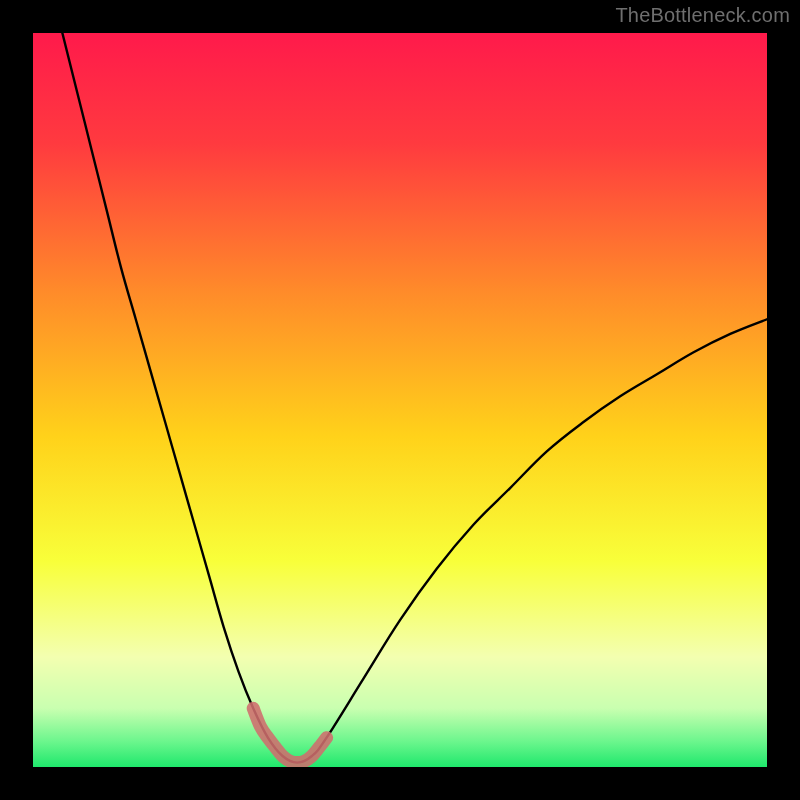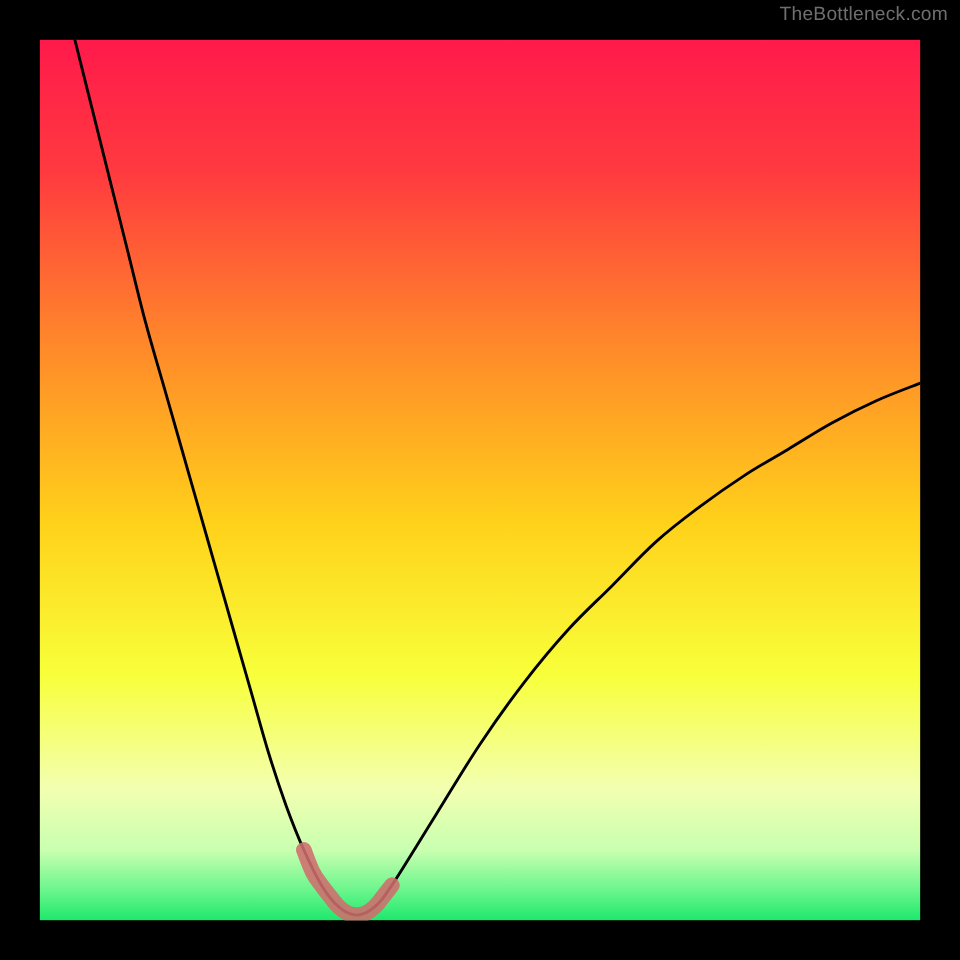--- a/index.html
+++ b/index.html
@@ -17,21 +17,21 @@
     top: 0;
     width: 800px;
     height: 800px;
     background: #000;
   }
   .watermark {
     position: absolute;
     top: 4px;
     right: 10px;
     color: #6f6f6f;
-    font-size: 16px;
+    font-size: 20px;
     font-weight: 500;
     letter-spacing: 0.2px;
     z-index: 10;
   }
   .plot-wrap {
     position: absolute;
     left: 33px;
     top: 33px;
     width: 734px;
     height: 734px;

